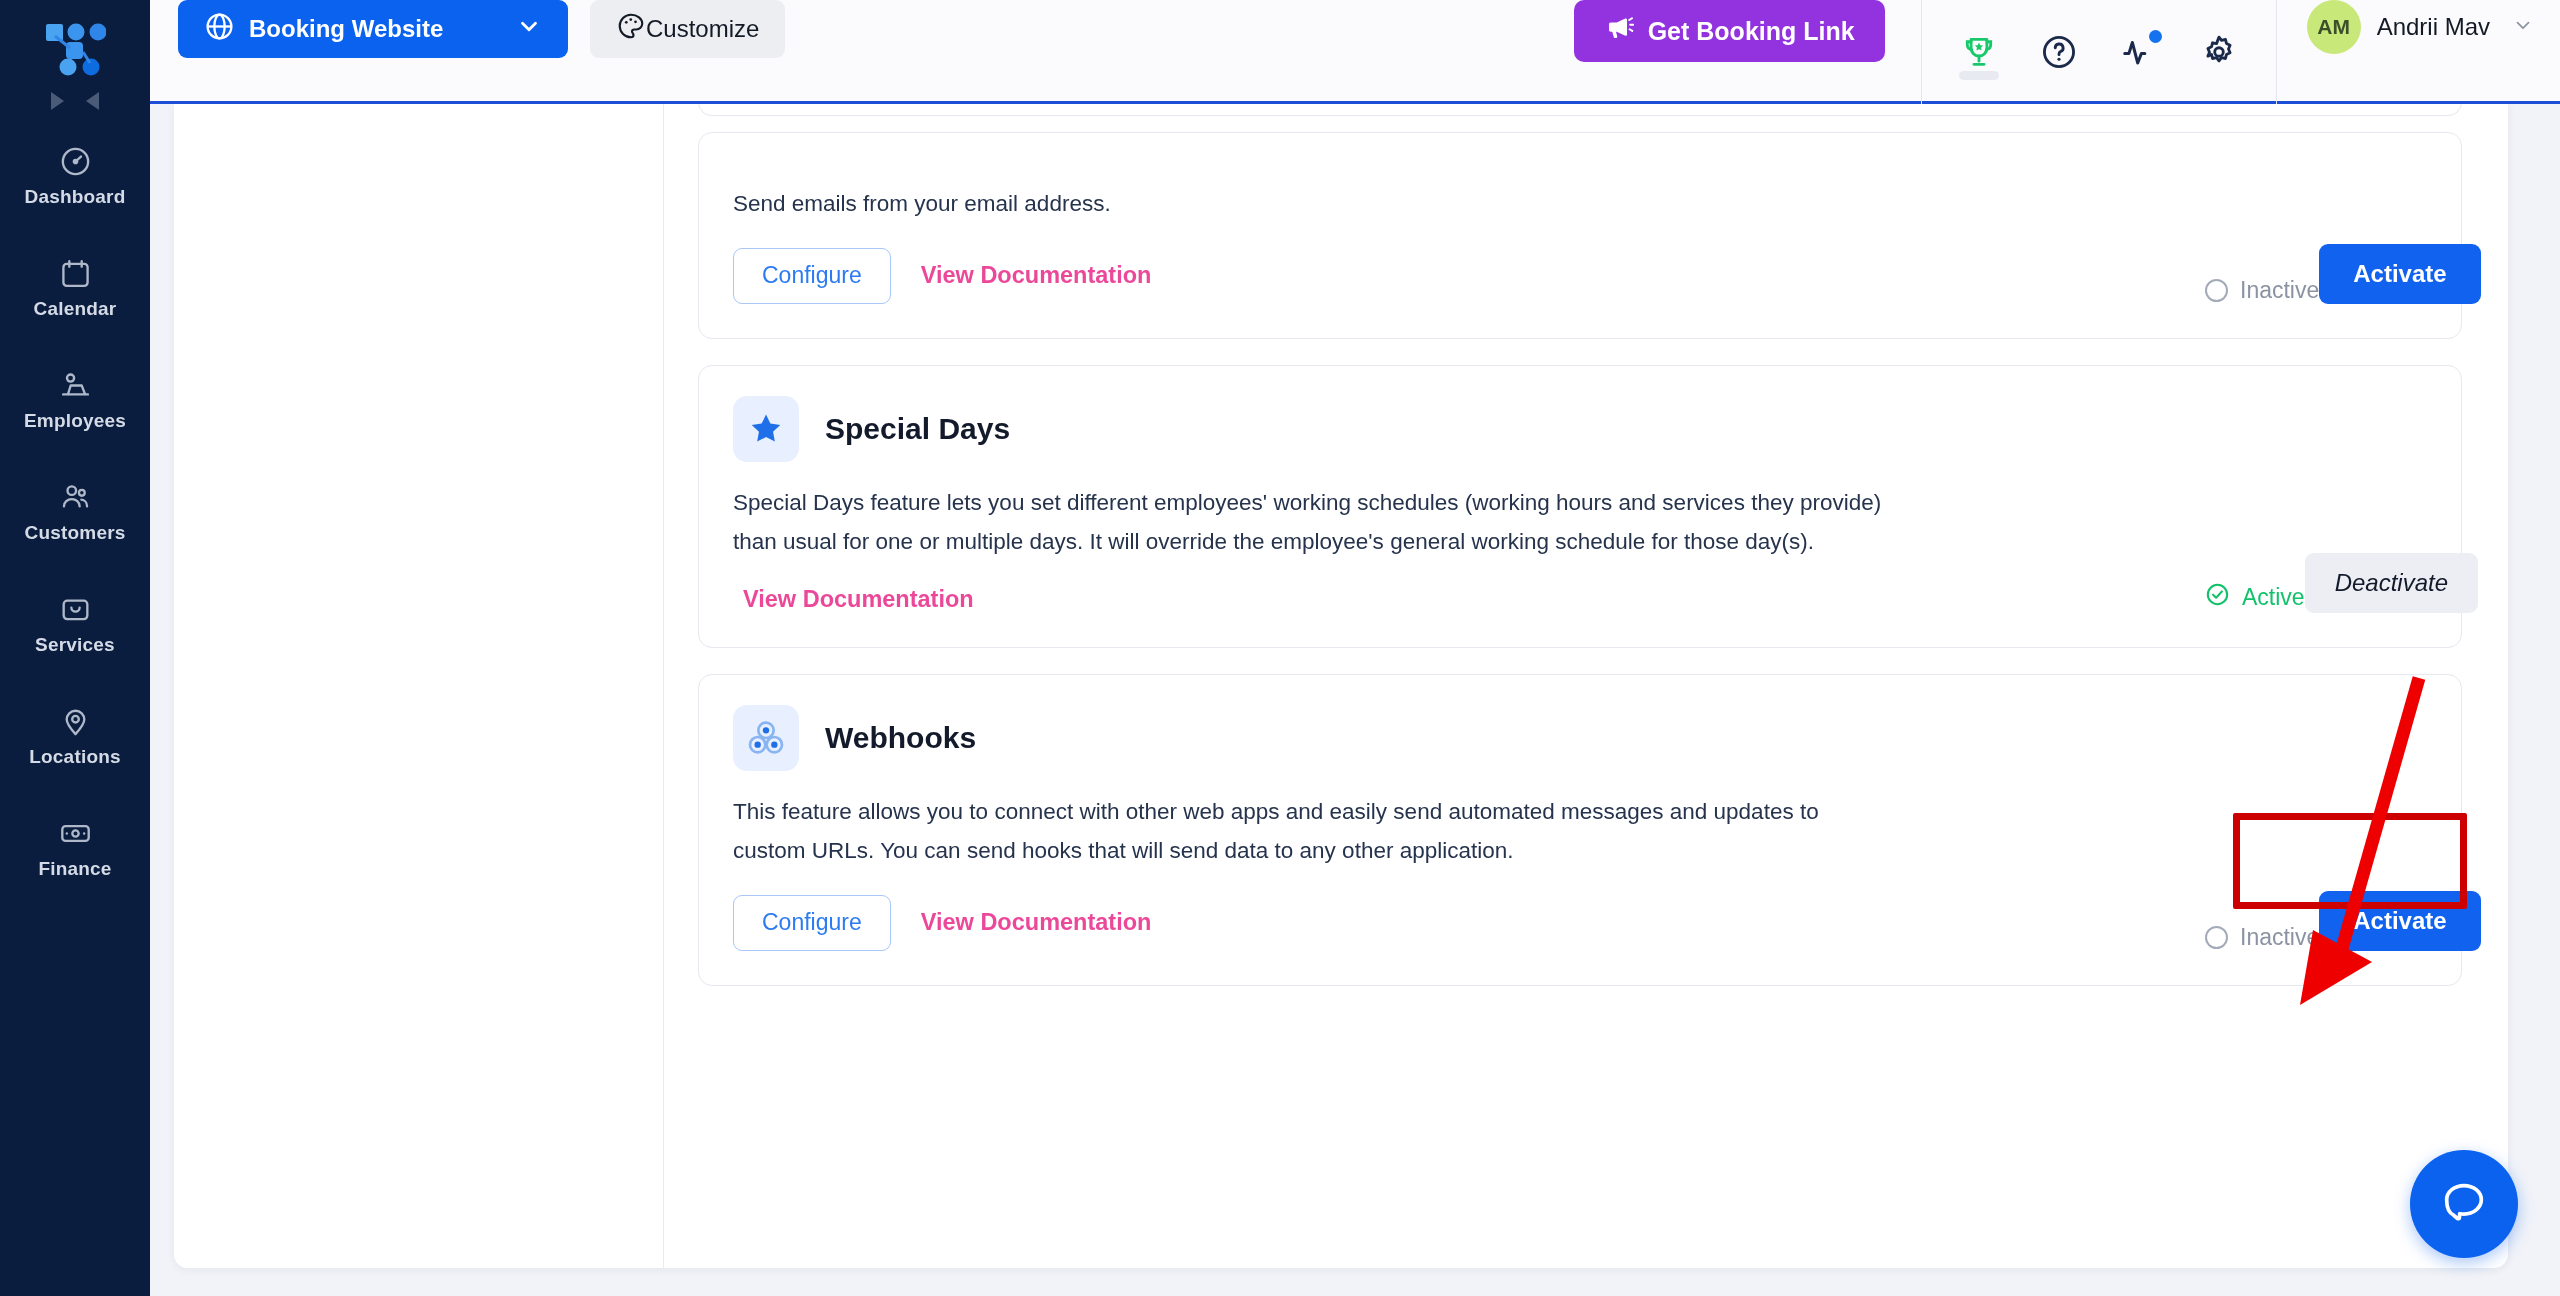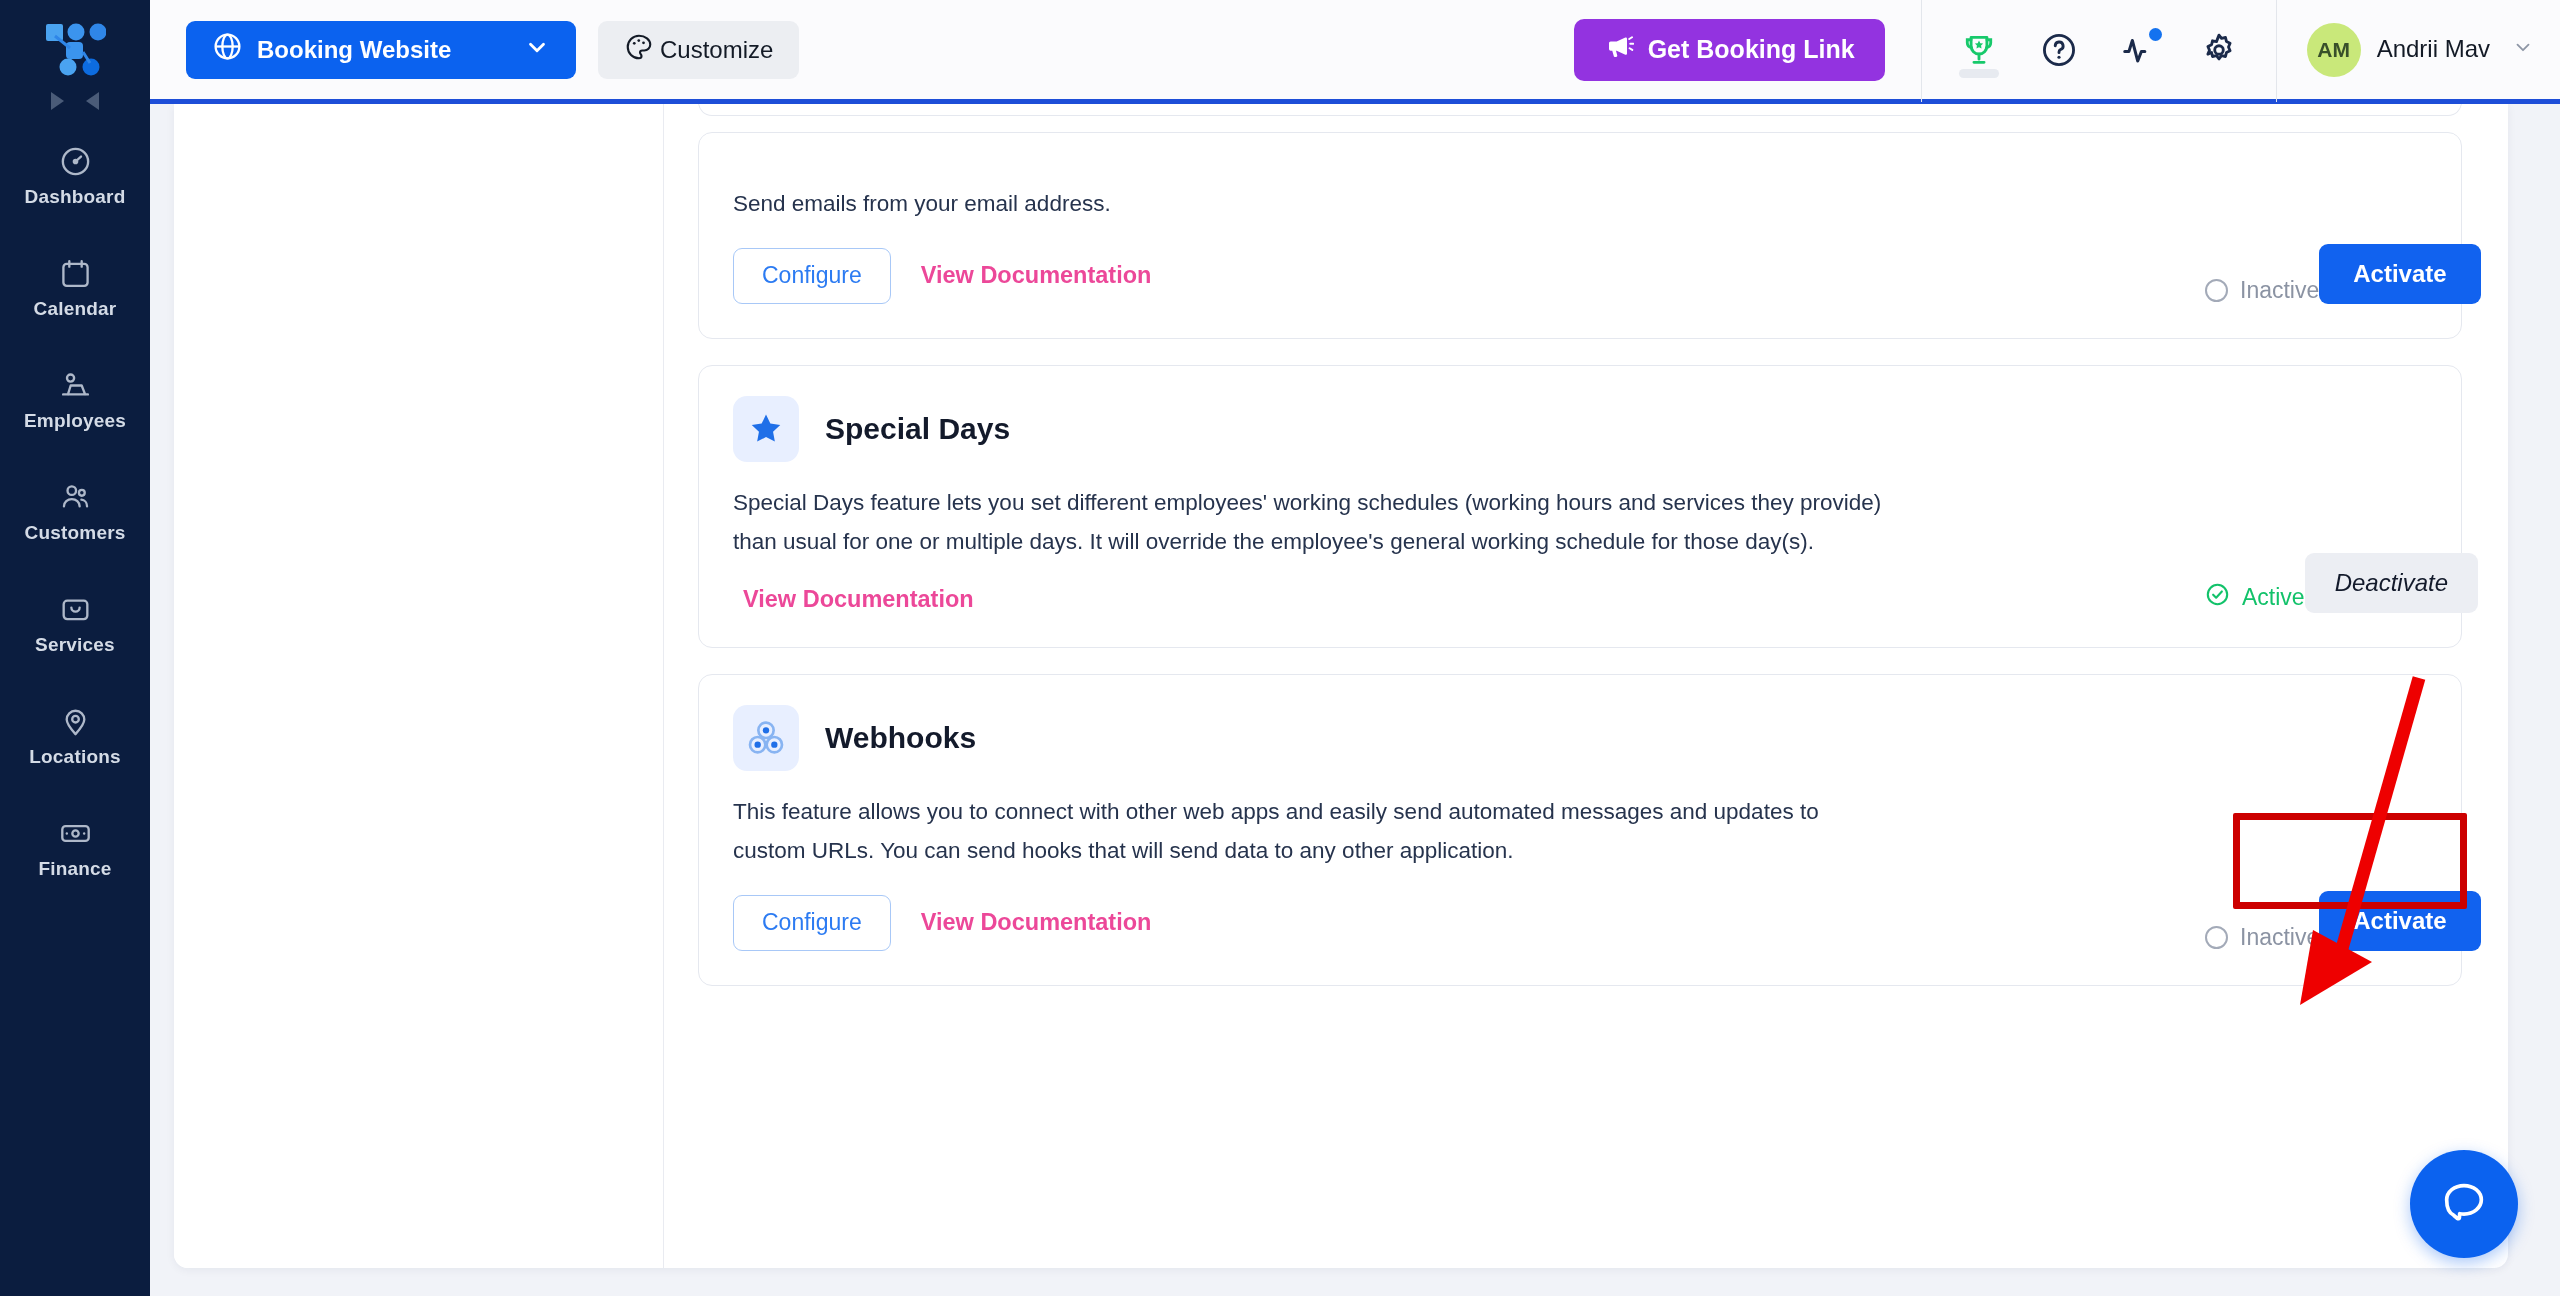--- a/index.html
+++ b/index.html
@@ -31,34 +31,34 @@
     color: #b9c2d2; cursor: pointer;
     margin-bottom: 20px;
   }
   .nav-item .nicon { width: 34px; height: 34px; display:flex; align-items:center; justify-content:center; }
   .nav-item .nlabel { font-size: 19px; font-weight: 700; color: #d4dbe6; letter-spacing: .2px; }
 
   
   .right-col { flex: 1; display: flex; flex-direction: column; min-width: 0; position: relative; }
   .header {
     height: 104px; background: #fbfbfd;
-    border-bottom: 5px solid #1d4ed8;
-    display: flex; align-items: center;
-    padding: 0 26px 0 36px;
+    border-bottom: 3px solid #1d4ed8;
+    display: flex; align-items: flex-start;
+    padding: 0 26px 0 28px;
     position: relative; z-index: 4;
   }
   .btn-booking {
     background: #0b62ef; color:#fff; border:none; border-radius: 9px;
     height: 58px; padding: 0 26px; display:flex; align-items:center; gap: 14px;
     font-size: 24px; font-weight: 700; cursor:pointer; min-width: 390px;
   }
   .btn-booking .caret { margin-left: auto; }
   .btn-customize {
     background: #eceef2; color:#131a26; border:none; border-radius: 9px;
-    height: 58px; padding: 0 26px; display:flex; align-items:center; gap: 6px;
+    height: 58px; padding: 0 26px; display:flex; align-items:center; gap: 0;
     font-size: 24px; font-weight: 400; cursor:pointer; margin-left: 22px;
   }
   .hdr-spacer { flex: 1; }
   .btn-booklink {
     background: #9333e0; color:#fff; border:none; border-radius: 10px;
     height: 62px; padding: 0 30px; display:flex; align-items:center; gap: 14px;
     font-size: 25px; font-weight: 700; cursor:pointer;
   }
   .hdr-icons { display:flex; align-items:center; gap: 30px; padding: 0 32px; margin-left: 36px;
                border-left: 1px solid #e3e6ec; border-right: 1px solid #e3e6ec; height: 104px; }

